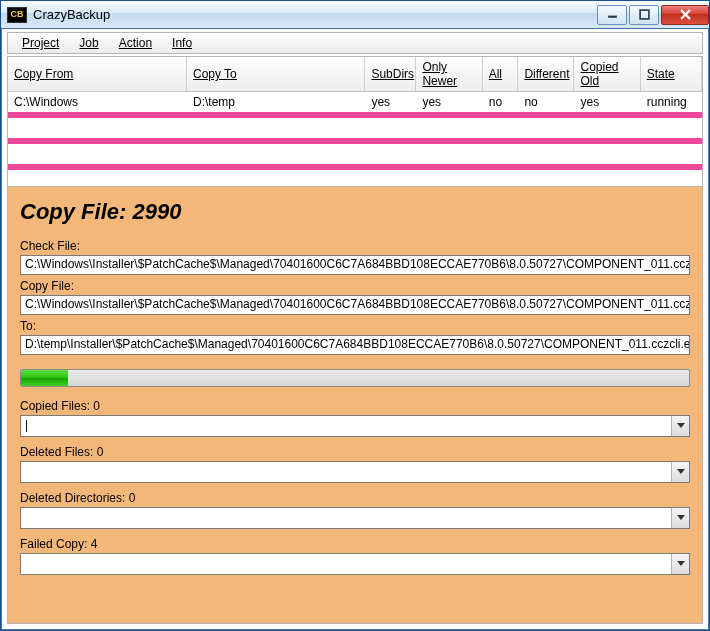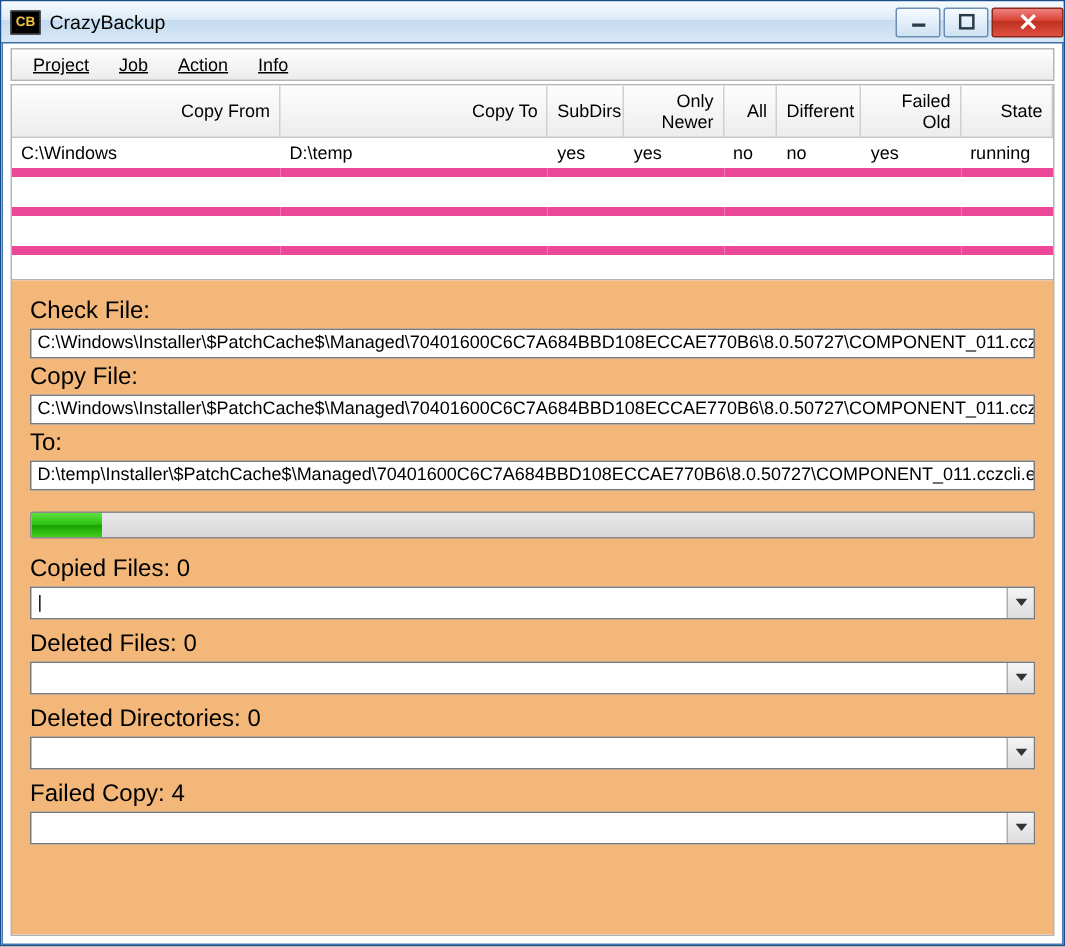--- a/index.html
+++ b/index.html
@@ -88,28 +88,29 @@
     border-bottom: 1px solid #b5b5b5;
     overflow: hidden;
   }
   table.grid {
     width: 100%;
     border-collapse: collapse;
     table-layout: fixed;
     font-size: 12px;
   }
   table.grid th {
-    text-align: right;
+    text-align: left;
     font-weight: normal;
     padding: 3px 6px;
     background: linear-gradient(to bottom, #fdfdfd, #ededed);
     border-right: 1px solid #d0d0d0;
     border-bottom: 1px solid #c5c5c5;
     color: #000;
     height: 20px;
+    text-decoration: underline;
   }
   table.grid td {
     padding: 3px 6px;
     border-right: 1px solid transparent;
     border-bottom: 6px solid #ec4899;
     height: 20px;
     white-space: nowrap;
     overflow: hidden;
   }
   table.grid tr.empty td { color: transparent; }
@@ -121,21 +122,21 @@
   }
   .big-label {
     font-family: Arial, sans-serif;
     font-size: 22px;
     font-weight: bold;
     font-style: italic;
     color: #000;
     margin: 4px 0 14px 0;
   }
   .field-label {
-    font-size: 16px;
+    font-size: 12px;
     color: #000;
     margin: 4px 0 2px 0;
   }
   .readonly {
     width: 100%;
     height: 20px;
     background: #fff;
     border: 1px solid #7a7a7a;
     padding: 1px 4px;
     font-size: 12px;
@@ -233,21 +234,21 @@
             <col style="width: 60px;">
           </colgroup>
         <thead>
             <tr id="header-row">
               <th>Copy From</th>
               <th>Copy To</th>
               <th>SubDirs</th>
               <th>Only Newer</th>
               <th>All</th>
               <th>Different</th>
-              <th>Failed Old</th>
+              <th>Copied Old</th>
               <th>State</th>
             </tr>
           </thead>
         <tbody id="grid-body">
             <tr>
               <td>C:\Windows</td>
               <td>D:\temp</td>
               <td>yes</td>
               <td>yes</td>
               <td>no</td>
@@ -293,20 +294,23 @@
               <td>&nbsp;</td>
               <td>&nbsp;</td>
               <td>&nbsp;</td>
               <td>&nbsp;</td>
             </tr>
           </tbody>
       </table>
     </div>
 
     <div class="status-pane">
+      <div class="big-label">
+        <span>Copy File: </span><span>2990</span>
+      </div>
 
       <div class="field-label">Check File:</div>
       <div class="readonly">C:\Windows\Installer\$PatchCache$\Managed\70401600C6C7A684BBD108ECCAE770B6\8.0.50727\COMPONENT_011.cczcli.exe.2217</div>
 
       <div class="field-label">Copy File:</div>
       <div class="readonly">C:\Windows\Installer\$PatchCache$\Managed\70401600C6C7A684BBD108ECCAE770B6\8.0.50727\COMPONENT_011.cczcli.exe.2217</div>
 
       <div class="field-label">To:</div>
       <div class="readonly">D:\temp\Installer\$PatchCache$\Managed\70401600C6C7A684BBD108ECCAE770B6\8.0.50727\COMPONENT_011.cczcli.exe.2217FEC(</div>
 

